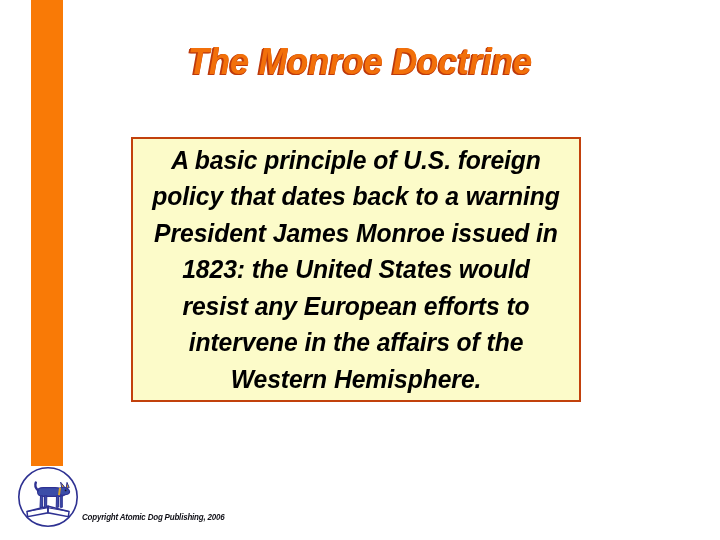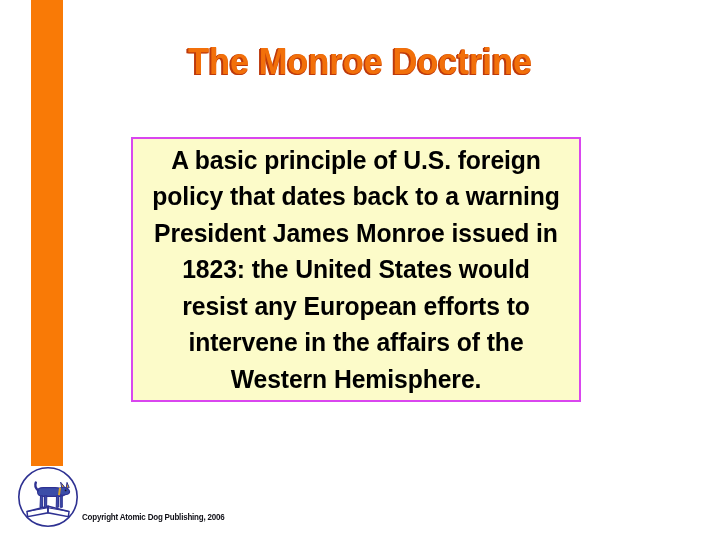--- a/index.html
+++ b/index.html
@@ -14,20 +14,21 @@
     font-family: "Liberation Sans", sans-serif;
     overflow: hidden;
     position: relative;
   }
   .slide {
     position: absolute;
     left: 0; top: 0;
     width: 720px;
     height: 481px;
     background: #ffffff;
+    font-style: italic;
   }
 
   
   .accent-bar {
     position: absolute;
     left: 31px;
     top: 0;
     width: 32px;
     height: 466px;
     background: #F97A06;
@@ -56,21 +57,21 @@
   }
 
   
   .content-box {
     position: absolute;
     left: 131px;
     top: 137px;
     width: 450px;
     height: 265px;
     background: #FCFBC9;
-    border: 2px solid #d946ef;
+    border: 2px solid #c2410c;
     box-sizing: border-box;
     display: flex;
     align-items: center;
     justify-content: center;
   }
   .content-text {
     width: 422px;
     margin: 0 auto;
     text-align: center;
     font-size: 25.5px;

